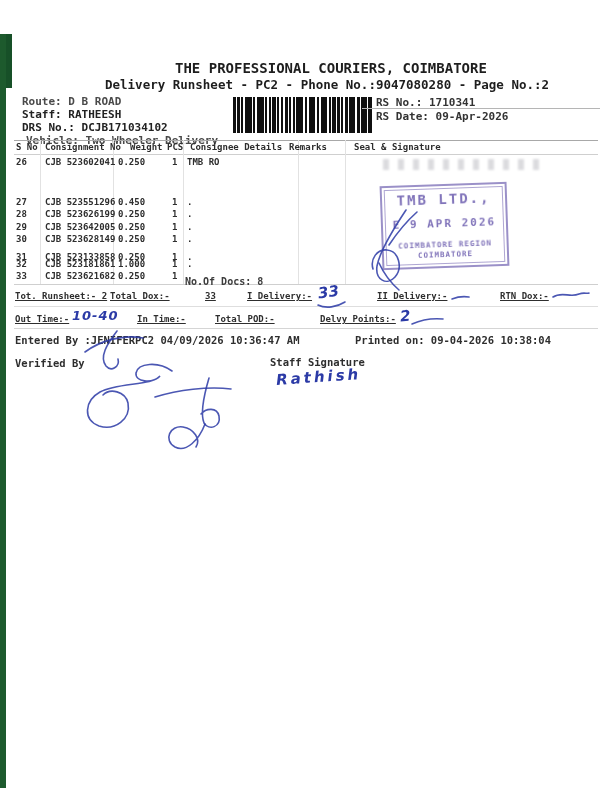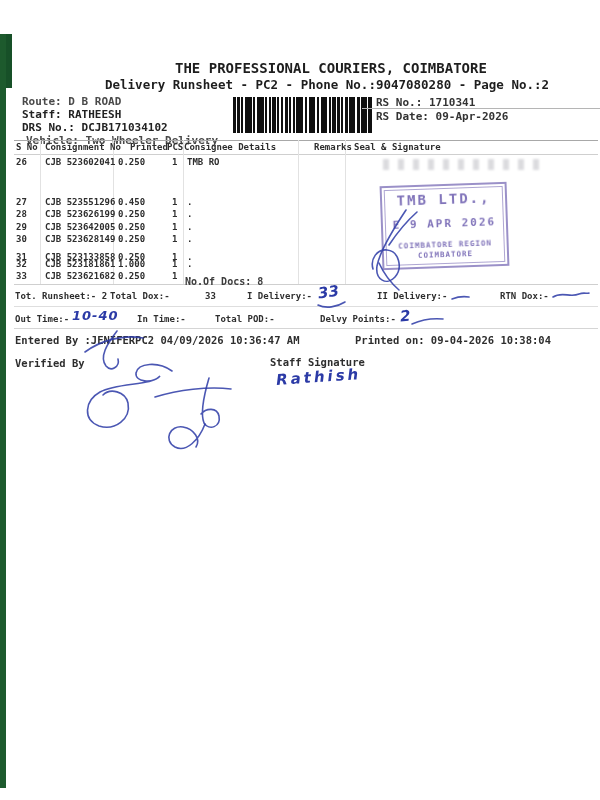--- a/index.html
+++ b/index.html
@@ -23,23 +23,23 @@
       repeating-linear-gradient(90deg,#101010 0 3px,transparent 3px 13px),
       repeating-linear-gradient(90deg,#101010 0 1px,transparent 1px 9px);}
   
   .hline{position:absolute;height:1px;}
   .vline{position:absolute;width:1px;background:#e2e2e2;}
   
   .th{top:142px;font-size:8.5px;color:#3a3a3a;}
   .row{position:absolute;left:0;width:600px;height:12px;font-size:9px;font-weight:bold;color:#2e2e2e;}
   .c{position:absolute;white-space:pre;}
   .cs{left:16px}.ccon{left:45px}.cwt{left:118px}.cpcs{left:172px}.ccd{left:187px}
-  .h-sno{left:16px}.h-con{left:45px}.h-wt{left:130px}.h-pcs{left:167px}.h-cd{left:184px}.h-rem{left:314px}.h-seal{left:354px}
+  .h-sno{left:16px}.h-con{left:45px}.h-wt{left:130px}.h-pcs{left:167px}.h-cd{left:190px}.h-rem{left:289px}.h-seal{left:354px}
   .small{font-size:10px;}
-  .tot{font-size:9px;}
+  .tot{font-size:9px;text-decoration:underline;}
   .foot{font-size:10.5px;}
   
   .hw{position:absolute;color:#2b3aa6;font-family:"DejaVu Sans",sans-serif;
       font-style:italic;font-weight:bold;white-space:pre;}
   
   .stamp{position:absolute;left:381px;top:184px;width:127px;height:84px;
          transform:rotate(-2deg);opacity:.92;filter:blur(.3px);}
   .stamp .outer{position:absolute;inset:0;border:2.5px solid rgba(118,104,180,.8);}
   .stamp .inner{position:absolute;inset:4px;border:1.5px solid rgba(118,104,180,.65);}
   .stamp span{position:absolute;left:0;width:100%;text-align:center;color:#7668b4;font-weight:bold;}
@@ -78,21 +78,21 @@
 <div class="vline" style="left:183px;top:140px;height:144px"></div>
 <div class="vline" style="left:298px;top:140px;height:144px"></div>
 <div class="vline" style="left:345px;top:140px;height:144px"></div>
 <div class="hline" style="left:14px;top:284px;width:584px;background:#cfcfcf"></div>
 <div class="hline" style="left:14px;top:306px;width:584px;background:#dedede"></div>
 <div class="hline" style="left:14px;top:328px;width:584px;background:#d5d5d5"></div>
 
 <div class="row th">
   <span class="c h-sno">S No</span>
   <span class="c h-con">Consignment No</span>
-  <span class="c h-wt">Printed</span>
+  <span class="c h-wt">Weight</span>
   <span class="c h-pcs">PCS</span>
   <span class="c h-cd">Consignee Details</span>
   <span class="c h-rem">Remarks</span>
   <span class="c h-seal">Seal &amp; Signature</span>
 </div>
 
 <div class="row" style="top:157px">
   <span class="c cs">26</span>
   <span class="c ccon">CJB 523602041</span>
   <span class="c cwt">0.250</span>

